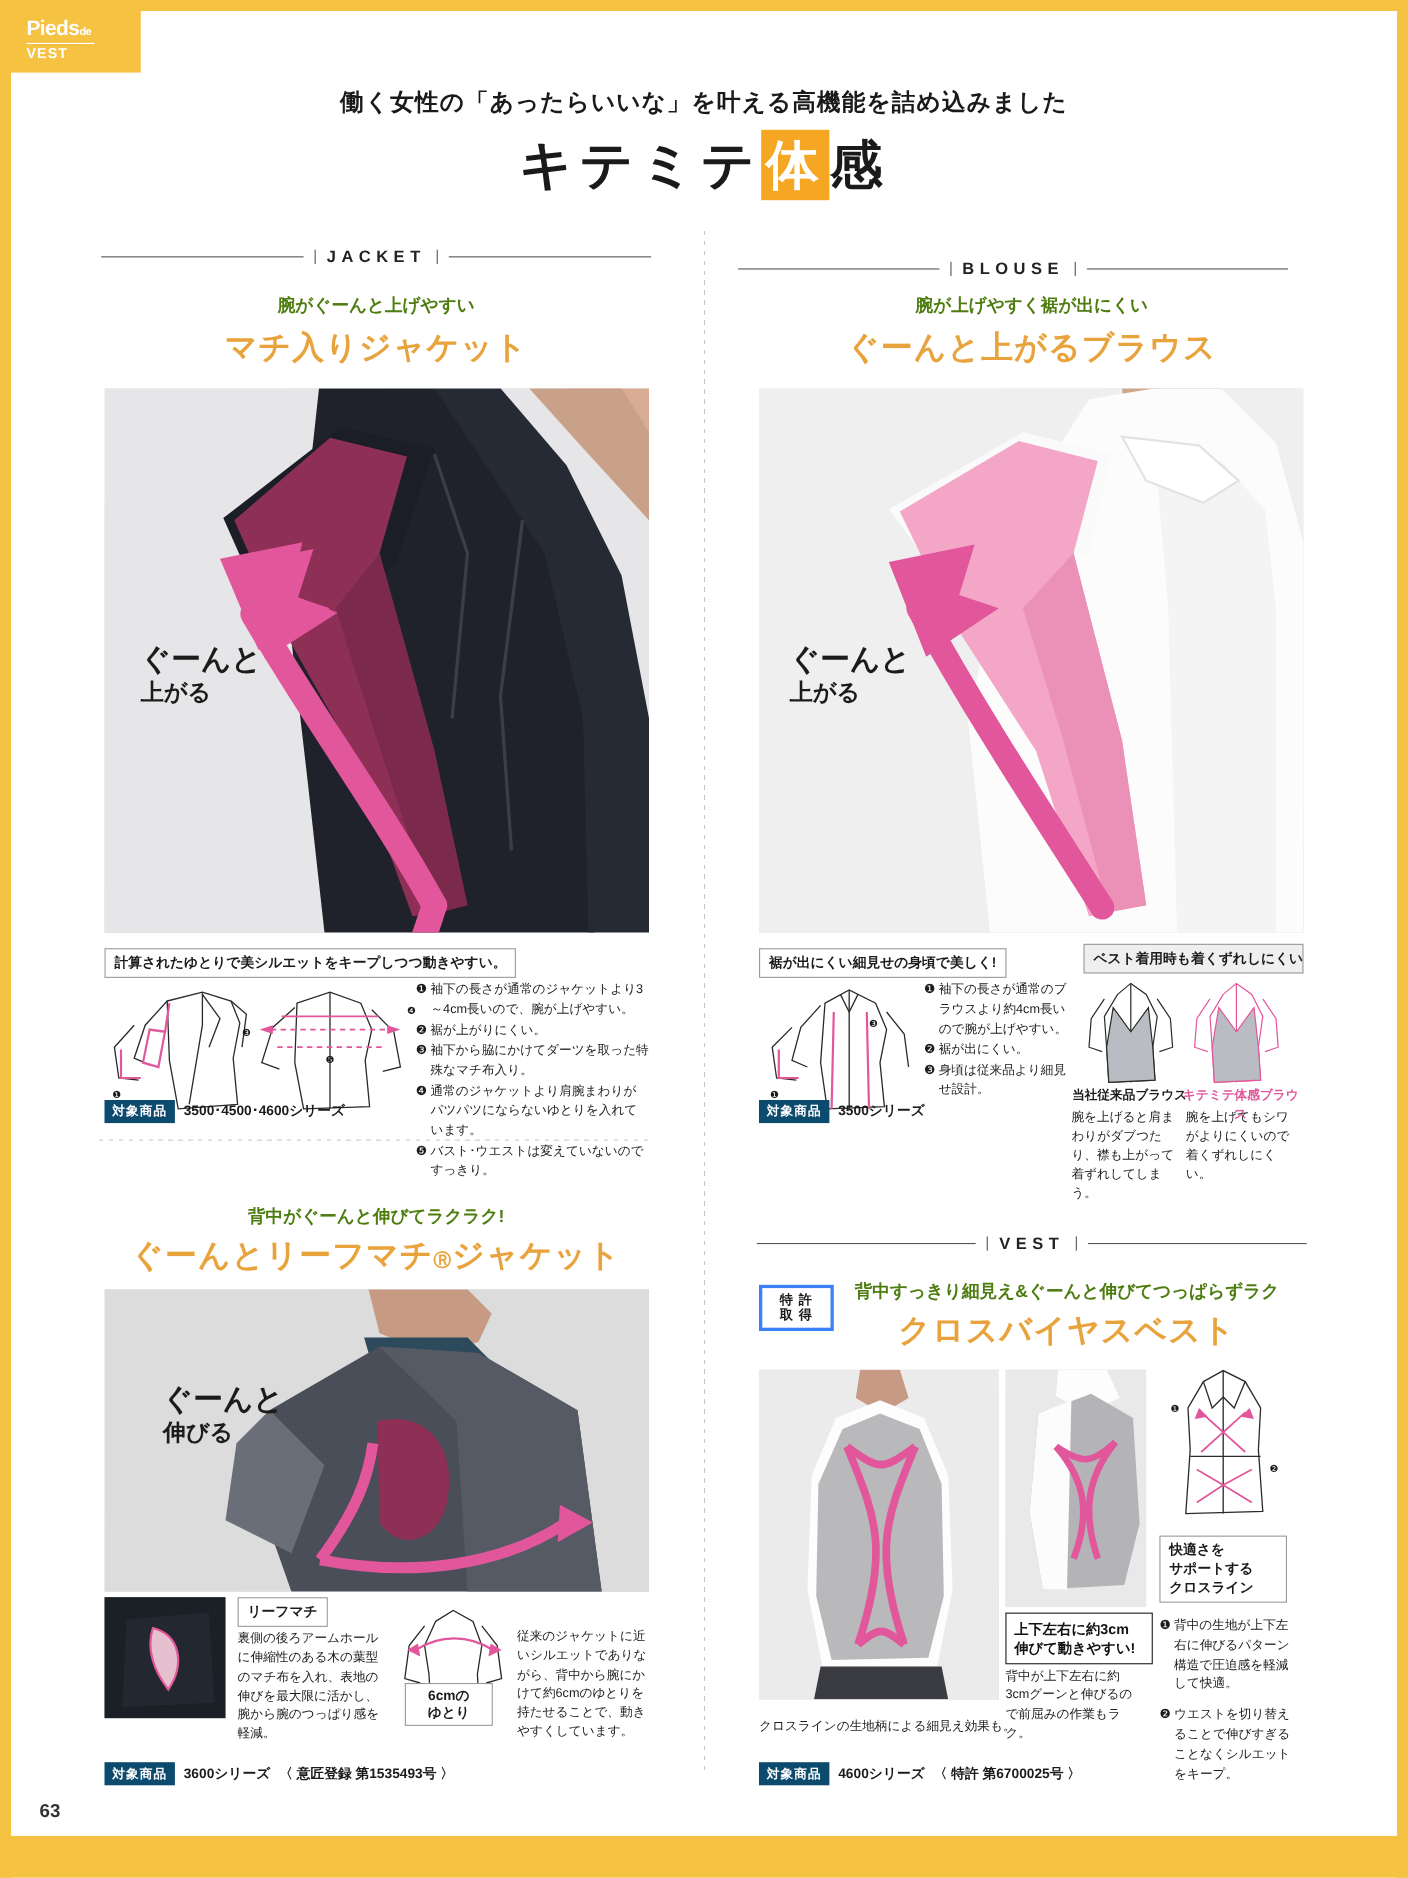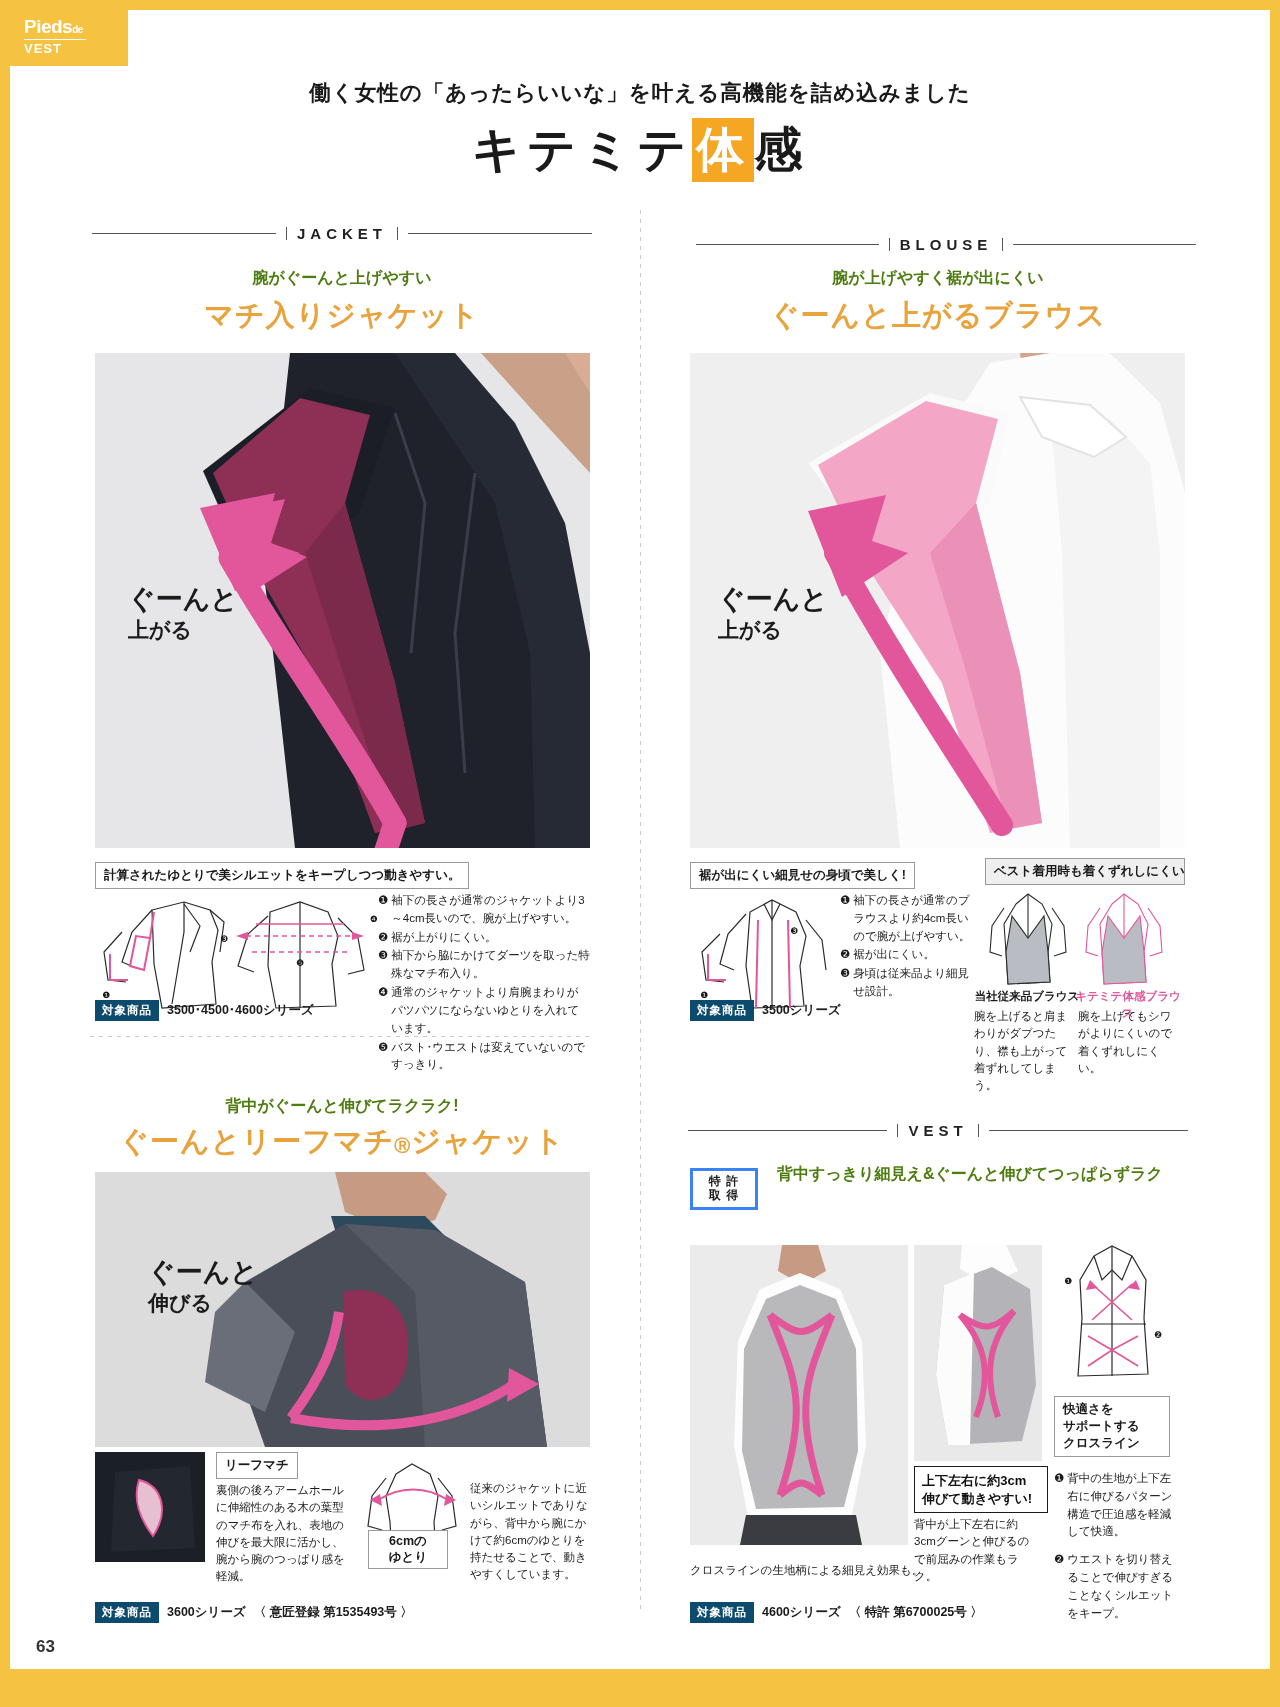--- a/index.html
+++ b/index.html
@@ -295,21 +295,21 @@
     <span>ゆとり</span>
   </div>
   <div class="smalltxt" style="left:470px;top:1480px;width:118px;">従来のジャケットに近いシルエットでありながら、背中から腕にかけて約6cmのゆとりを持たせることで、動きやすくしています。</div>
 
   <div class="target" style="left:95px;top:1602px;">
     <span class="tag">対象商品</span>
     <span class="val">3600シリーズ</span>
     <span class="val thin">〈 意匠登録 第1535493号 〉</span>
   </div>
 
-  <div class="sec-rule" style="left:696px;top:236px;width:500px;">
+  <div class="sec-rule" style="left:671px;top:236px;width:500px;">
     <div class="bar"></div>
       <div class="tick"></div>
     <div class="lbl">BLOUSE</div>
     <div class="tick"></div>
       <div class="bar"></div>
   </div>
   <div class="blk-sub" style="left:688px;top:268px;width:500px;">腕が上げやすく裾が出にくい</div>
   <div class="blk-title" style="left:688px;top:296px;width:500px;">ぐーんと上がるブラウス</div>
 
   <div class="photo ph-blouse" style="left:690px;top:353px;width:495px;height:495px;">
@@ -413,20 +413,21 @@
     <div class="tick"></div>
       <div class="bar"></div>
   </div>
 
   <div class="patent" style="left:690px;top:1168px;width:52px;">
     <span>特 許</span><br>
     <span>取 得</span>
   </div>
 
   <div class="blk-sub" style="left:760px;top:1164px;width:420px;">背中すっきり細見え&amp;ぐーんと伸びてつっぱらずラク</div>
+  <div class="blk-title" style="left:760px;top:1190px;width:420px;">クロスバイヤスベスト</div>
 
   <div class="photo ph-vest" style="left:690px;top:1245px;width:218px;height:300px;">
     <svg width="218" height="300" viewBox="0 0 218 300">
       <rect width="218" height="300" fill="#ebebeb"></rect>
       <path d="M92 0 L128 0 L136 26 L112 40 L88 26 Z" fill="#c79b83"></path>
       <path d="M70 44 L110 28 L150 44 L172 96 L176 200 L160 280 L60 282 L44 200 L48 96 Z" fill="#fdfdfd"></path>
       <path d="M76 54 L110 40 L146 54 L166 104 L168 206 L154 262 L66 264 L52 206 L54 104 Z" fill="#b9b9bc"></path>
       <path d="M56 270 L166 270 L172 300 L50 300 Z" fill="#3b3b42"></path>
       <path d="M80 70 C104 130 120 160 90 250" stroke="#e2569b" stroke-width="7" fill="none"></path>
       <path d="M142 70 C118 130 102 160 132 250" stroke="#e2569b" stroke-width="7" fill="none"></path>

